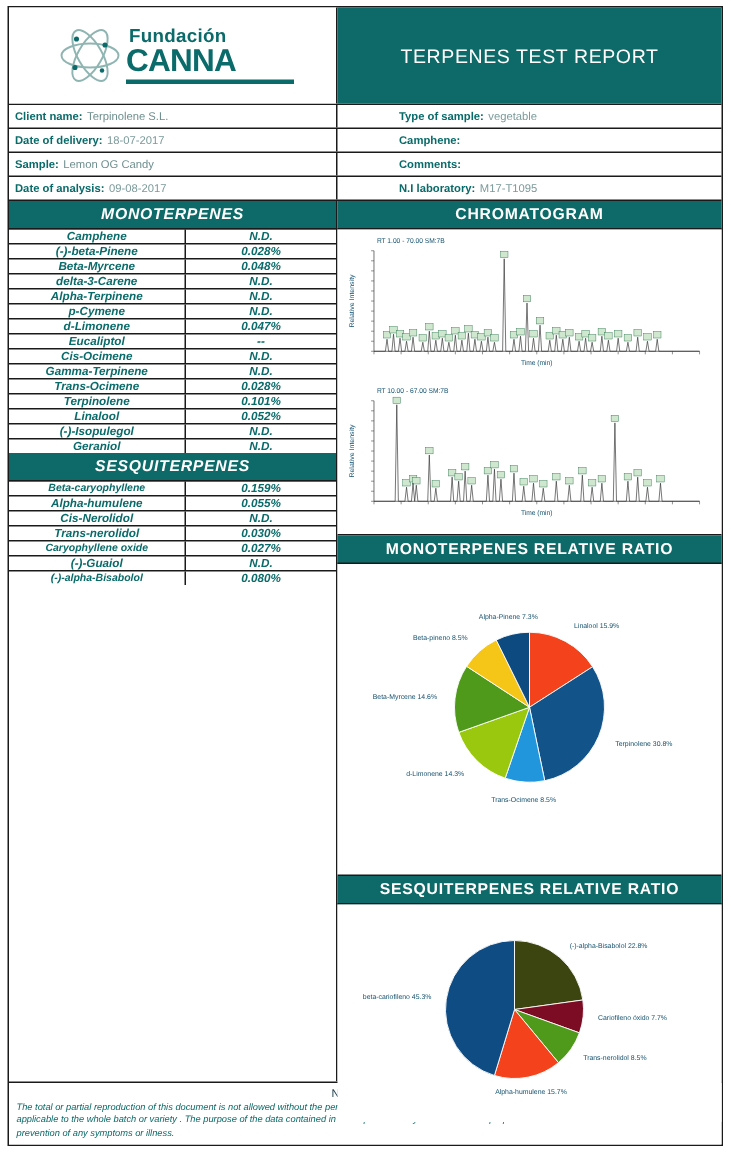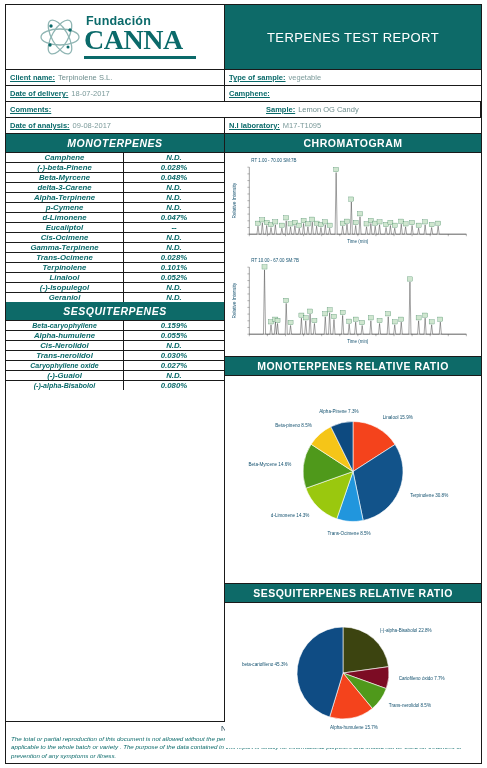--- a/index.html
+++ b/index.html
@@ -28,41 +28,41 @@
   .hdr-logo{
     box-sizing:border-box;
     width:219px;flex:0 0 219px;
     border-right:1px solid #1a1a1a;
     display:flex;align-items:center;justify-content:center;
     background:#fff;
   }
   .logo-wrap{display:flex;align-items:center;gap:2px;padding-left:4px;}
   .logo-text{display:flex;flex-direction:column;align-items:flex-start;line-height:1;}
   .logo-f{font-size:12.5px;font-weight:bold;color:#0b6a6a;letter-spacing:.2px;margin-left:2px;}
-  .logo-c{font-size:28px;font-weight:bold;color:#0b6a6a;letter-spacing:-.5px;line-height:.95;font-family:Liberation Serif, serif;}
+  .logo-c{font-size:21px;font-weight:bold;color:#0b6a6a;letter-spacing:-.5px;line-height:.95;}
   .logo-underline{height:3px;background:#0b6a6a;width:112px;margin-top:2px;}
   .hdr-title{
     flex:1;background:#0d6a68;color:#fff;
     display:flex;align-items:center;justify-content:center;
     font-size:13px;font-weight:normal;letter-spacing:.4px;
   }
 
   
   .info{flex:0 0 auto;}
   .inforow{display:flex;height:15px;border-bottom:1px solid #1a1a1a;}
   .inforow:last-child{border-bottom:1px solid #1a1a1a;}
   .infocell{
     box-sizing:border-box;
     display:flex;align-items:center;
     padding-left:4px;font-size:7.5px;
     overflow:hidden;white-space:nowrap;
   }
   .infocell.left{width:219px;flex:0 0 219px;border-right:1px solid #1a1a1a;}
-  .infocell.right{flex:1;}
-  .lbl{font-weight:bold;color:#0a6a6a;text-decoration:underline;}
+  .infocell.right{flex:1;margin-left:37px;}
+  .lbl{font-weight:bold;color:#0a6a6a;}
   .val{font-weight:normal;color:#7b9a9a;margin-left:3px;}
   .val.dark{color:#6e8e8e;}
 
   
   .body{display:flex;flex:1;min-height:0;}
   .col-left{
     box-sizing:border-box;
     width:219px;flex:0 0 219px;
     border-right:1px solid #1a1a1a;
     display:flex;flex-direction:column;font-style:italic;
@@ -178,27 +178,27 @@
       <div class="infocell left">
         <span class="lbl">Date of delivery:</span>
         <span class="val">18-07-2017</span>
       </div>
       <div class="infocell right">
         <span class="lbl">Camphene:</span>
         <span class="val"></span>
       </div>
     </div>
     <div class="inforow">
+      <div class="infocell left">
+        <span class="lbl">Sample:</span>
+        <span class="val dark">Lemon OG Candy</span>
+      </div>
       <div class="infocell right">
         <span class="lbl">Comments:</span>
         <span class="val"></span>
-      </div>
-      <div class="infocell left">
-        <span class="lbl">Sample:</span>
-        <span class="val dark">Lemon OG Candy</span>
       </div>
     </div>
     <div class="inforow">
       <div class="infocell left">
         <span class="lbl">Date of analysis:</span>
         <span class="val">09-08-2017</span>
       </div>
       <div class="infocell right">
         <span class="lbl">N.I laboratory:</span>
         <span class="val">M17-T1095</span>

